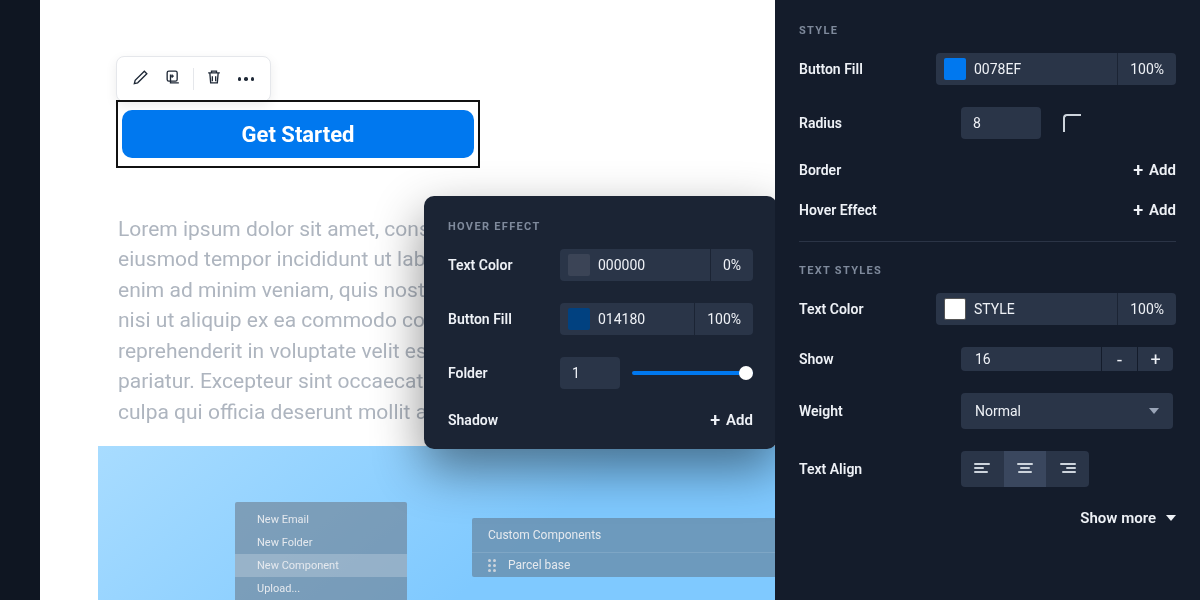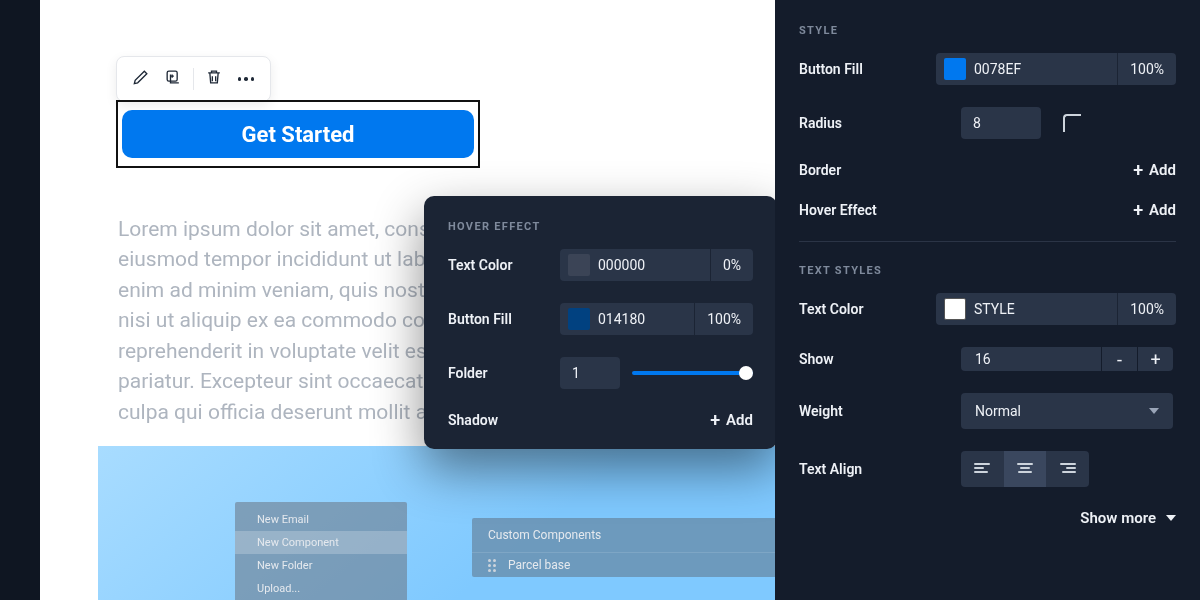--- a/index.html
+++ b/index.html
@@ -110,22 +110,22 @@
         <span>Get Started</span>
       </div>
   </div>
 
   <p class="lorem">Lorem ipsum dolor sit amet, consectetur adipiscing elit, sed do eiusmod tempor incididunt ut labore et dolore magna aliqua. Ut enim ad minim veniam, quis nostrud exercitation ullamco laboris nisi ut aliquip ex ea commodo consequat. Duis aute irure dolor in reprehenderit in voluptate velit esse cillum dolore eu fugiat nulla pariatur. Excepteur sint occaecat cupidatat non proident, sunt in culpa qui officia deserunt mollit anim id est laborum.</p>
 
   <div class="hero"></div>
 
   <div class="mini-menu">
     <div class="mi">New Email</div>
+    <div class="mi">New Folder</div>
     <div class="mi sel">New Component</div>
-    <div class="mi">New Folder</div>
     <div class="mi">Upload...</div>
   </div>
 
   <div class="comp-panel">
     <div class="comp-head">
       <span>Custom Components</span>
       <span class="chev-up"></span>
     </div>
     <div class="comp-row">
       <span class="grip">

